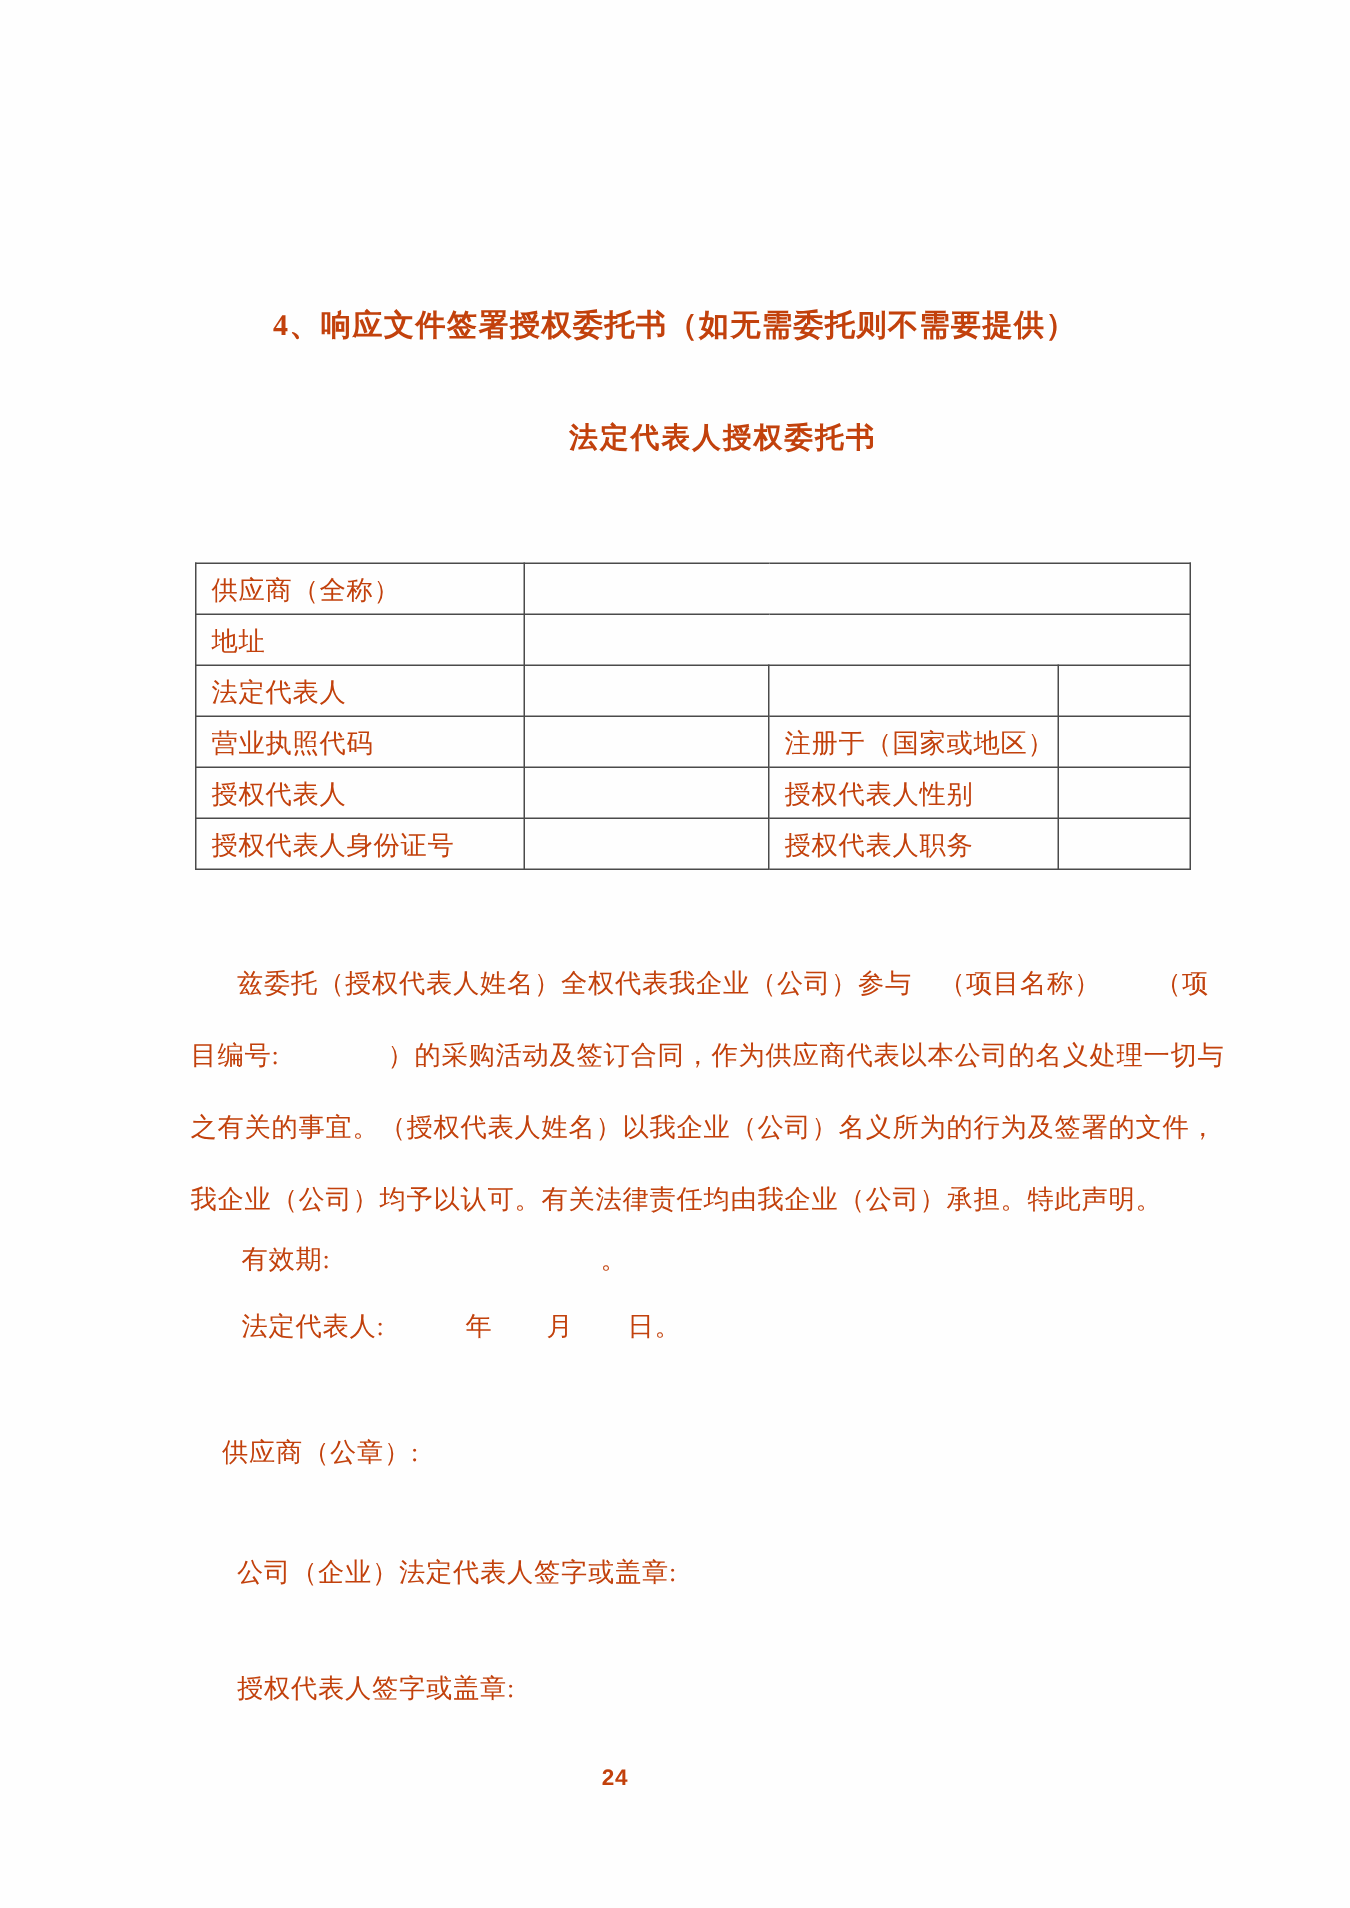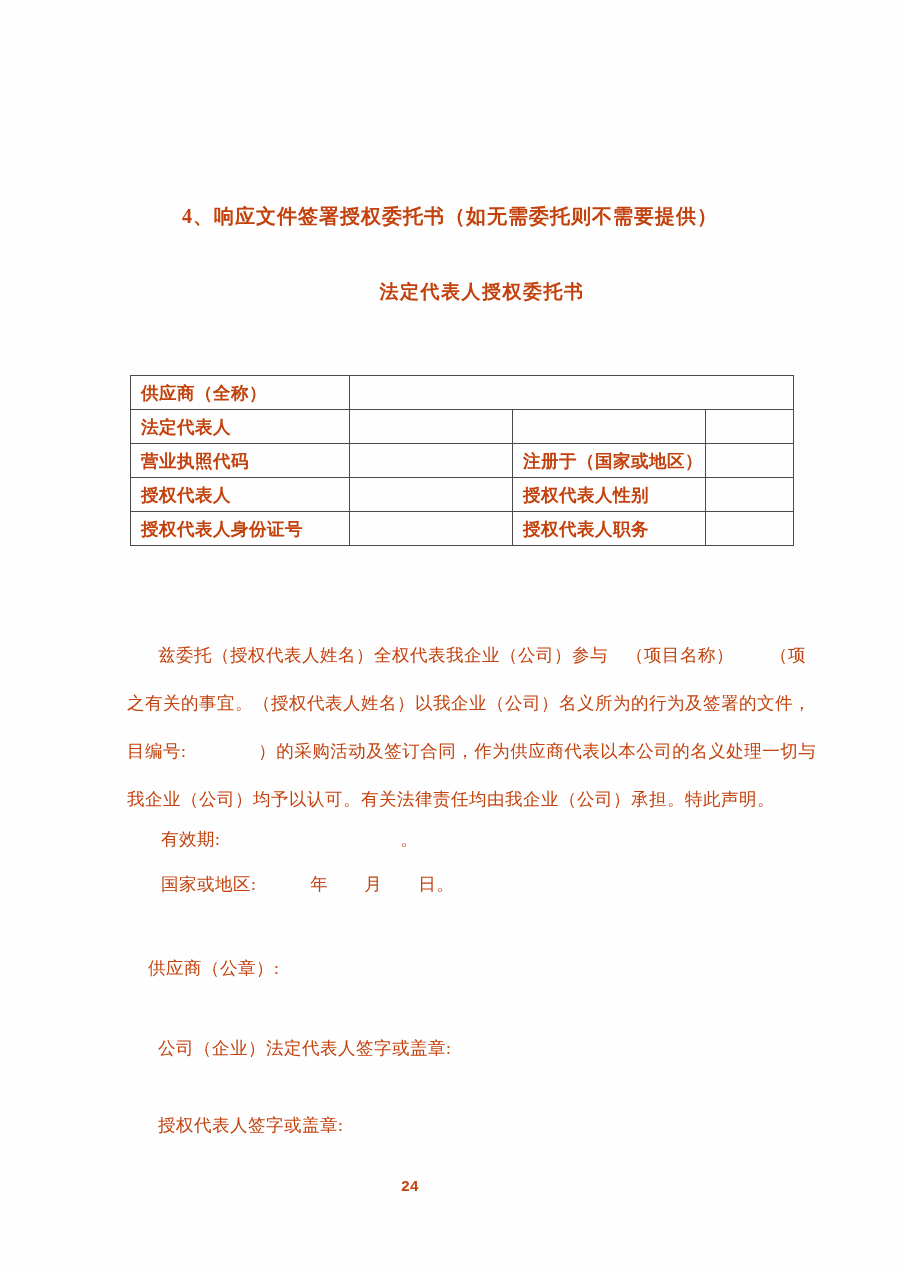--- a/index.html
+++ b/index.html
@@ -21,21 +21,21 @@
   .title2{
     position:absolute;top:279px;left:32px;width:900px;
     text-align:center;
     font-size:19px;font-weight:bold;letter-spacing:1.5px;
     white-space:nowrap;
   }
   table.info-table{
     position:absolute;top:375px;left:130px;
     border-collapse:collapse;
     table-layout:fixed;
-    font-size:17.5px;letter-spacing:0.5px;font-weight:bold;
+    font-size:17.5px;letter-spacing:0.5px;
   }
   table.info-table td{
     border:1.5px solid #4a4a4a;
     height:33px;
     padding:0 0 0 10px;
     vertical-align:middle;
     white-space:nowrap;
     overflow:hidden;
   }
   td.c3{padding-left:7px;margin-top:14px;}
@@ -80,20 +80,24 @@
         <col style="width:163px">
         <col style="width:193px">
         <col style="width:88px">
     </colgroup>
     <tbody>
       <tr>
         <td>供应商（全称）</td>
         <td colspan="3"></td>
       </tr>
       <tr>
+        <td>地址</td>
+        <td colspan="3"></td>
+      </tr>
+      <tr>
         <td>法定代表人</td>
         <td></td>
         <td class="c3"></td>
         <td></td>
       </tr>
       <tr>
         <td>营业执照代码</td>
         <td></td>
         <td class="c3">注册于（国家或地区）</td>
         <td></td>
@@ -108,28 +112,28 @@
         <td>授权代表人身份证号</td>
         <td></td>
         <td class="c3">授权代表人职务</td>
         <td></td>
       </tr>
     </tbody>
   </table>
 
   <div class="para">
     <div class="pline indent">兹委托（授权代表人姓名）全权代表我企业（公司）参与　（项目名称）　　（项</div>
+    <div class="pline">目编号:　　　　）的采购活动及签订合同，作为供应商代表以本公司的名义处理一切与</div>
     <div class="pline">之有关的事宜。（授权代表人姓名）以我企业（公司）名义所为的行为及签署的文件，</div>
-    <div class="pline">目编号:　　　　）的采购活动及签订合同，作为供应商代表以本公司的名义处理一切与</div>
     <div class="pline">我企业（公司）均予以认可。有关法律责任均由我企业（公司）承担。特此声明。</div>
   </div>
 
   <div class="free-line l-validity">有效期:　　　　　　　　　　。</div>
 
-  <div class="free-line l-issue">国家或地区:　　　年　　月　　日。</div>
+  <div class="free-line l-issue">法定代表人:　　　年　　月　　日。</div>
 
   <div class="free-line l-seal">供应商（公章）:</div>
 
   <div class="free-line l-legal">公司（企业）法定代表人签字或盖章:</div>
 
   <div class="free-line l-auth">授权代表人签字或盖章:</div>
 
   <div class="pagenum">24</div>
 
 </div>

